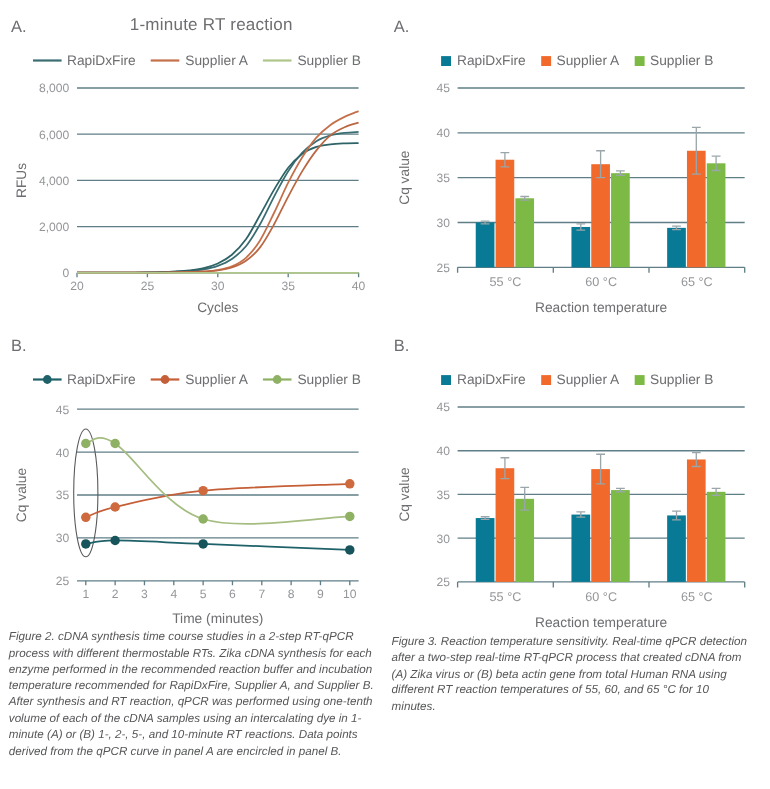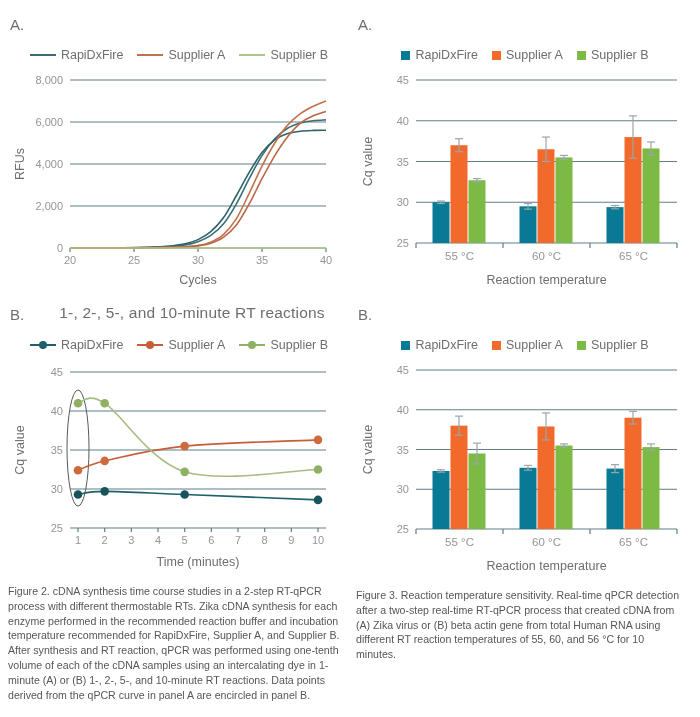--- a/index.html
+++ b/index.html
@@ -14,34 +14,35 @@
   .panel-letter { position:absolute; left:2px; top:2px; font-size:15px; color:#6D6E71; }
   .panel-title { display:block; text-align:center; padding-left:26px; font-size:15.5px; color:#6D6E71; letter-spacing:.2px; }
   .legend { display:flex; justify-content:center; align-items:center; gap:14px; height:22px; margin-top:4px;text-align:center; }
   .legend-item { display:flex; align-items:center; gap:5px; }
   .legend-label { font-size:12.5px; color:#6D6E71; white-space:nowrap; }
   .swatch-line { position:relative; width:26px; height:2px; display:inline-block; }
   .swatch-line .dot { position:absolute; left:50%; top:50%; width:8px; height:8px; border-radius:50%; transform:translate(-50%,-50%); display:none; }
   .swatch-line.with-dot .dot { display:block; }
   .swatch-square { width:9px; height:9px; display:inline-block; }
   svg.chart { display:block; margin-top:2px; }
-  .caption { margin-top:12px; font-size:10.6px; line-height:1.4; color:#555658; }
+  .caption { font-size:10.6px; line-height:1.4; color:#555658;font-style:italic; }
   .caption-left { width:336px; }
   .caption-right { width:330px; }
 </style>
 </head>
 <body>
 
 <div class="page">
 
   <div class="col col-left">
 
     <section class="panel">
       <div class="panel-head">
         <span class="panel-letter">A.</span>
+        <span class="panel-title">1-minute RT reaction</span>
       </div>
       <div class="legend">
         <div class="legend-item">
           <span class="swatch-line" style="background: rgb(58, 110, 114);"></span>
           <span class="legend-label">RapiDxFire</span>
         </div>
         <div class="legend-item">
           <span class="swatch-line" style="background: rgb(196, 113, 75);"></span>
           <span class="legend-label">Supplier A</span>
         </div>
@@ -77,21 +78,20 @@
           <path d="M62 179.9C64.13333333333333 179.9,70.53333333333333 179.9,74.8 179.9C79.06666666666666 179.9,83.33333333333333 179.91166666666666,87.6 179.9C91.86666666666666 179.88833333333335,96.13333333333334 179.85500000000002,100.4 179.83C104.66666666666667 179.805,108.93333333333334 179.785,113.2 179.75C117.46666666666667 179.715,121.73333333333333 179.68333333333334,126 179.62C130.26666666666668 179.55666666666667,134.53333333333336 179.51666666666668,138.8 179.37C143.06666666666666 179.22333333333333,147.33333333333331 179.02,151.6 178.74C155.86666666666667 178.46,160.13333333333333 178.18,164.4 177.69C168.66666666666669 177.2,172.93333333333334 176.815,177.2 175.8C181.46666666666664 174.78500000000003,185.73333333333332 173.63,190 171.6C194.26666666666668 169.57,198.53333333333336 167.29500000000002,202.8 163.62C207.06666666666666 159.945,211.33333333333331 155.57000000000002,215.6 149.55C219.86666666666667 143.53,224.13333333333333 135.025,228.4 127.5C232.66666666666669 119.975,236.93333333333334 111.575,241.2 104.4C245.46666666666664 97.22500000000001,249.73333333333332 89.875,254 84.45C258.26666666666665 79.025,262.53333333333336 75,266.8 71.85C271.06666666666666 68.69999999999999,275.33333333333337 66.985,279.6 65.55C283.8666666666667 64.115,288.1333333333333 63.765,292.4 63.24C296.66666666666663 62.715,300.93333333333334 62.575,305.2 62.4C309.46666666666664 62.224999999999994,315.8666666666667 62.224999999999994,318 62.19" fill="none" stroke="#2E6367" stroke-width="1.6"></path>
           <path d="M62 179.94C64.13333333333333 179.94,70.53333333333333 179.94,74.8 179.94C79.06666666666666 179.94,83.33333333333333 179.94333333333333,87.6 179.94C91.86666666666666 179.93666666666667,96.13333333333334 179.92666666666665,100.4 179.92C104.66666666666667 179.91333333333333,108.93333333333334 179.915,113.2 179.9C117.46666666666667 179.88500000000002,121.73333333333333 179.85500000000002,126 179.83C130.26666666666668 179.805,134.53333333333336 179.79166666666666,138.8 179.75C143.06666666666666 179.70833333333334,147.33333333333331 179.6616666666667,151.6 179.58C155.86666666666667 179.49833333333333,160.13333333333333 179.39999999999998,164.4 179.26C168.66666666666669 179.12,172.93333333333334 179.0366666666667,177.2 178.74C181.46666666666664 178.44333333333333,185.73333333333332 178.25,190 177.48C194.26666666666668 176.70999999999998,198.53333333333336 175.975,202.8 174.12C207.06666666666666 172.26500000000001,211.33333333333331 170.26999999999998,215.6 166.35C219.86666666666667 162.43,224.13333333333333 157.42499999999998,228.4 150.6C232.66666666666669 143.775,236.93333333333334 134.15,241.2 125.4C245.46666666666664 116.65,249.73333333333332 106.5,254 98.1C258.26666666666665 89.69999999999999,262.53333333333336 81.825,266.8 75C271.06666666666666 68.175,275.33333333333337 62.05,279.6 57.15C283.8666666666667 52.25,288.1333333333333 48.75,292.4 45.6C296.66666666666663 42.45,300.93333333333334 40.35,305.2 38.25C309.46666666666664 36.15,315.8666666666667 33.875,318 33" fill="none" stroke="#C4714B" stroke-width="1.6"></path>
           <path d="M62 179.94C64.13333333333333 179.94,70.53333333333333 179.94,74.8 179.94C79.06666666666666 179.94,83.33333333333333 179.94333333333333,87.6 179.94C91.86666666666666 179.93666666666667,96.13333333333334 179.92666666666665,100.4 179.92C104.66666666666667 179.91333333333333,108.93333333333334 179.91166666666666,113.2 179.9C117.46666666666667 179.88833333333335,121.73333333333333 179.86833333333334,126 179.85C130.26666666666668 179.83166666666665,134.53333333333336 179.82166666666666,138.8 179.79C143.06666666666666 179.75833333333333,147.33333333333331 179.72333333333333,151.6 179.66C155.86666666666667 179.59666666666666,160.13333333333333 179.52833333333334,164.4 179.41C168.66666666666669 179.29166666666666,172.93333333333334 179.20166666666665,177.2 178.95C181.46666666666664 178.69833333333332,185.73333333333332 178.53,190 177.9C194.26666666666668 177.27,198.53333333333336 176.64,202.8 175.17C207.06666666666666 173.7,211.33333333333331 172.125,215.6 169.08C219.86666666666667 166.03500000000003,224.13333333333333 162.43,228.4 156.9C232.66666666666669 151.37,236.93333333333334 143.6,241.2 135.9C245.46666666666664 128.20000000000002,249.73333333333332 118.75,254 110.7C258.26666666666665 102.65,262.53333333333336 94.6,266.8 87.6C271.06666666666666 80.6,275.33333333333337 74.125,279.6 68.7C283.8666666666667 63.275000000000006,288.1333333333333 58.55,292.4 55.05C296.66666666666663 51.55,300.93333333333334 49.625,305.2 47.7C309.46666666666664 45.775000000000006,315.8666666666667 44.2,318 43.5" fill="none" stroke="#BB6743" stroke-width="1.6"></path>
           <path d="M62 180C72.66666666666667 180,104.66666666666667 180,126 180C147.33333333333334 180,168.66666666666666 180,190 180C211.33333333333334 180,232.66666666666666 180,254 180C275.3333333333333 180,307.3333333333333 180,318 180" fill="none" stroke="#AFC68B" stroke-width="1.6"></path>
         </svg>
     </section>
 
     <section class="panel panel-b">
       <div class="panel-head">
         <span class="panel-letter">B.</span>
-        <span class="panel-title">1-, 2-, 5-, and 10-minute RT reactions</span>
       </div>
       <div class="legend">
         <div class="legend-item">
           <span class="swatch-line with-dot" style="background: rgb(30, 97, 105);">
               <span class="dot" style="background: rgb(30, 97, 105);"></span>
             </span>
           <span class="legend-label">RapiDxFire</span>
         </div>
         <div class="legend-item">
           <span class="swatch-line with-dot" style="background: rgb(197, 95, 56);">
@@ -310,16 +310,16 @@
           <line x1="273" y1="53.34000000000002" x2="281" y2="53.34000000000002" stroke="#9AA6AA" stroke-width="1.2"></line>
           <line x1="273" y1="66.05999999999997" x2="281" y2="66.05999999999997" stroke="#9AA6AA" stroke-width="1.2"></line>
           <rect x="286.5" y="89.11500000000001" width="17" height="81.88499999999999" fill="#7CBA45"></rect>
           <line x1="295" y1="85.93500000000003" x2="295" y2="92.29500000000002" stroke="#9AA6AA" stroke-width="1.2"></line>
           <line x1="291" y1="85.93500000000003" x2="299" y2="85.93500000000003" stroke="#9AA6AA" stroke-width="1.2"></line>
           <line x1="291" y1="92.29500000000002" x2="299" y2="92.29500000000002" stroke="#9AA6AA" stroke-width="1.2"></line>
           <text x="190.5" y="212" font-size="12.5" fill="#6D6E71" text-anchor="middle" font-family="&quot;Liberation Sans&quot;, sans-serif">Reaction temperature</text>
         </svg>
     </section>
 
-    <p class="caption caption-right">Figure 3. Reaction temperature sensitivity. Real-time qPCR detection after a two-step real-time RT-qPCR process that created cDNA from (A) Zika virus or (B) beta actin gene from total Human RNA using different RT reaction temperatures of 55, 60, and 56 °C for 10 minutes.</p>
+    <p class="caption caption-right">Figure 3. Reaction temperature sensitivity. Real-time qPCR detection after a two-step real-time RT-qPCR process that created cDNA from (A) Zika virus or (B) beta actin gene from total Human RNA using different RT reaction temperatures of 55, 60, and 65 °C for 10 minutes.</p>
   </div>
 
 </div>
 
 </body></html>

